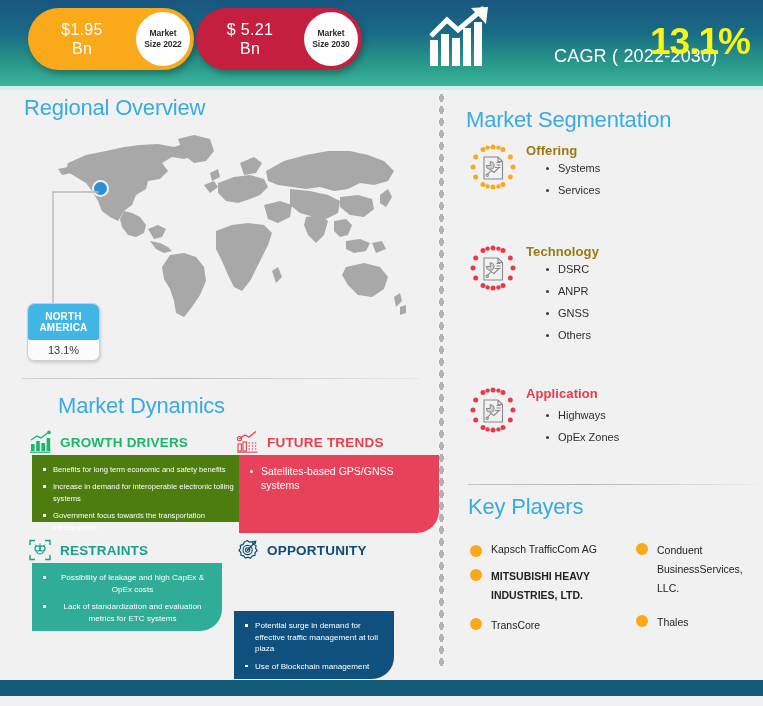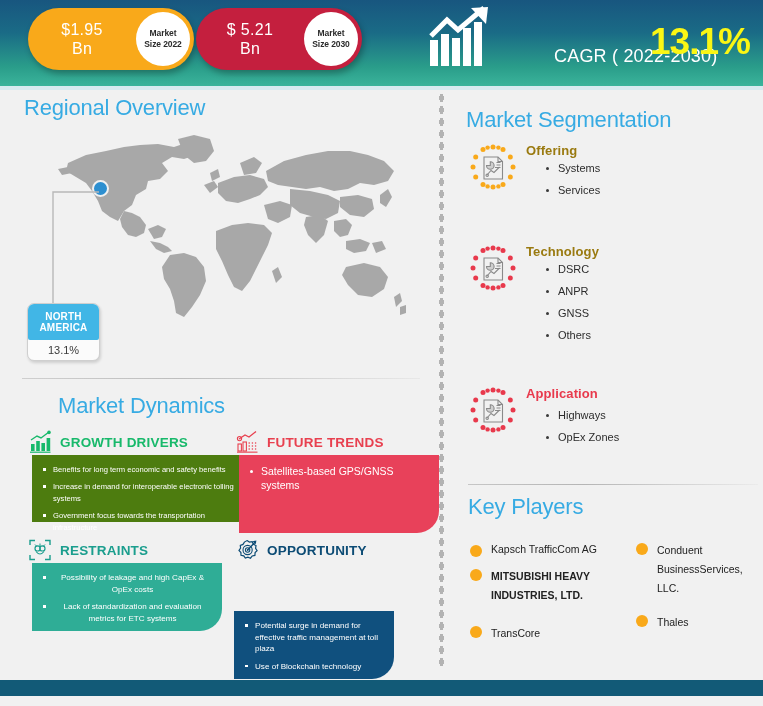--- a/index.html
+++ b/index.html
@@ -186,21 +186,21 @@
   .player{ position:absolute; display:flex; align-items:flex-start; }
   .player-bullet{
     width:12px; height:12px; border-radius:50%; background:#f9a91a;
     flex:0 0 12px; margin-top:2px; margin-right:9px;
   }
   .player-name{
     font-size:10.5px; color:#222; line-height:19px; max-width:120px;
   }
   #player-1{ left:470px; top:540px;align-items:center; }
   #player-2{ left:470px; top:567px;font-weight:bold; }
-  #player-3{ left:470px; top:616px;margin-top:8px; }
+  #player-3{ left:470px; top:616px; }
   #player-4{ left:636px; top:541px; }
   #player-5{ left:636px; top:613px; }
   #player-4 .player-name{ max-width:112px; }
 
   
   #footer-bar{
     position:absolute; left:0; top:680px; width:763px; height:16px;
     background:#125a77;
   }
   #footer-edge{
@@ -403,21 +403,21 @@
     <circle cx="12.6" cy="12" r="2.2" fill="none" stroke="#0d4c75" stroke-width="1.1"></circle>
     <circle cx="12.6" cy="12" r=".9" fill="#0d4c75"></circle>
     <path d="M12.6 12 L20.5 3.8" stroke="#0d4c75" stroke-width="1.3" fill="none"></path>
     <path d="M17.6 3.2 L21.4 2.4 L20.8 6.2 Z" fill="#0d4c75"></path>
   </svg>
   <span class="dyn-head-label" id="opportunity-label">OPPORTUNITY</span>
 </div>
 <div class="dyn-card" id="opportunity-card">
   <ul>
     <li>Potential surge in demand for effective traffic management at toll plaza</li>
-    <li>Use of Blockchain technology</li>
+    <li>Use of Blockchain management</li>
   </ul>
 </div>
 
 <div class="section-title" id="segmentation-title">Market Segmentation</div>
 
 <div class="seg-block" id="seg-offering">
   <svg class="seg-icon" viewBox="0 0 50 50">
     <g fill="#f9a91a">
       <circle cx="25" cy="4" r="2.5"></circle>
         <circle cx="35" cy="6.6" r="2.5"></circle>

